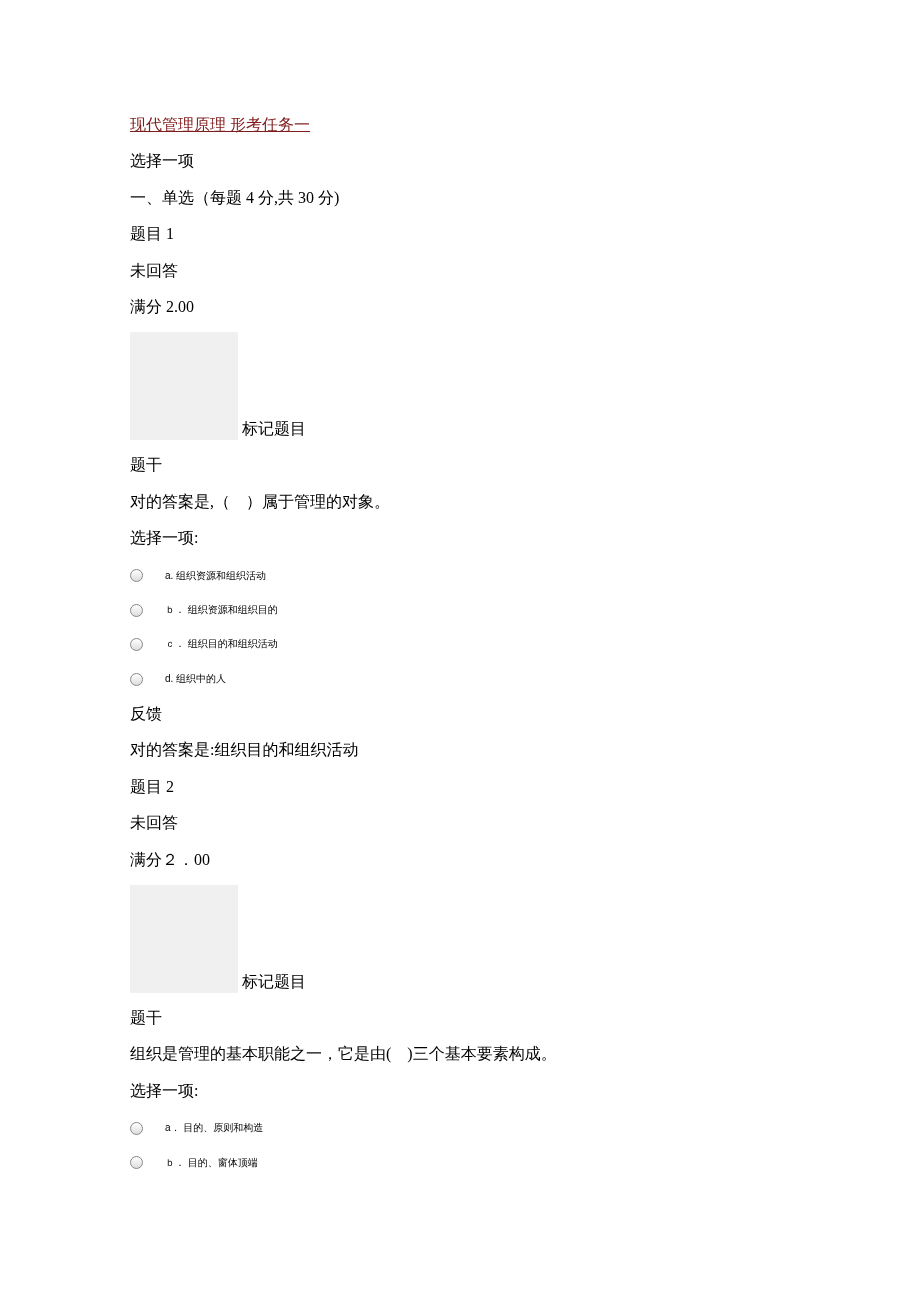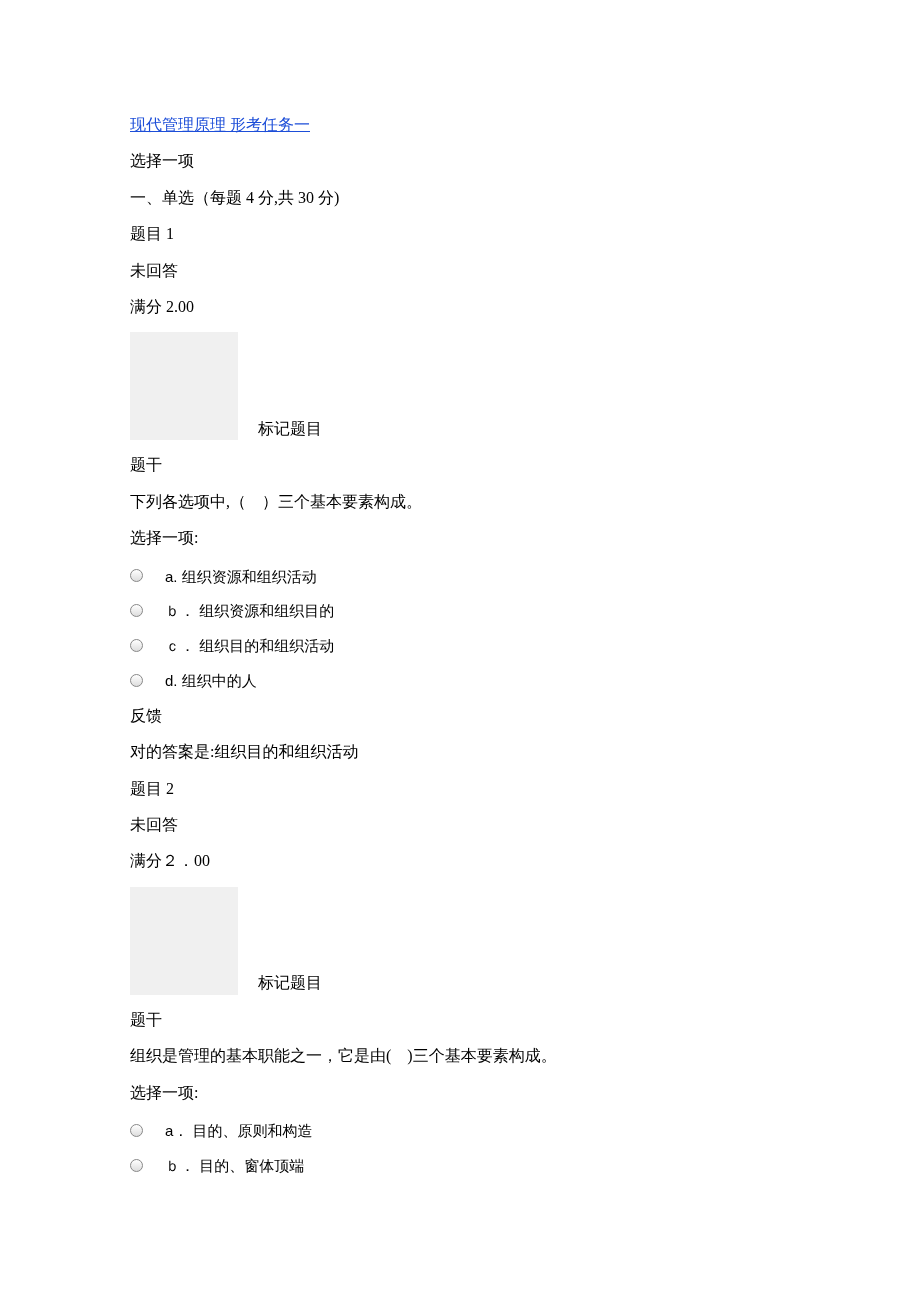--- a/index.html
+++ b/index.html
@@ -7,54 +7,54 @@
     font-size: 16px;
     color: #000;
     background: #fff;
     margin: 0;
     padding: 100px 120px 60px 130px;
     width: 920px;
     box-sizing: border-box;
     line-height: 1.4;
   }
   .title-link {
-    color: #1d4ed8;
+    color: #7f1d1d;
     text-decoration: underline;
   }
   .line {
     margin: 14px 0;
   }
   .placeholder-box {
     width: 108px;
     height: 108px;
     background: #f0f0f0;
     display: inline-block;
     vertical-align: bottom;
   }
   .mark-label {
     vertical-align: bottom;
-    margin-left: 20px;
+    margin-left: 4px;
   }
   .option-row {
     margin: 12px 0;
   }
   .radio-icon {
     display: inline-block;
     width: 13px;
     height: 13px;
     border: 1px solid #888;
     border-radius: 50%;
     background: linear-gradient(to bottom, #fff, #ddd);
     vertical-align: middle;
     margin-right: 18px;
     box-sizing: border-box;
   }
   .option-text {
     font-family: Arial, "SimSun", sans-serif;
-    font-size: 15px;
+    font-size: 10px;
     vertical-align: middle;
   }
 </style>
 </head>
 <body>
 
 <div class="line">
   <a href="#" class="title-link">现代管理原理 形考任务一</a>
 </div>
 
@@ -64,21 +64,21 @@
 
 <div class="line">题目 1</div>
 <div class="line">未回答</div>
 <div class="line">满分 2.00</div>
 
 <div class="line">
   <span class="placeholder-box"></span><span class="mark-label">标记题目</span>
 </div>
 
 <div class="line">题干</div>
-<div class="line">下列各选项中,（　）三个基本要素构成。</div>
+<div class="line">对的答案是,（　）属于管理的对象。</div>
 <div class="line">选择一项:</div>
 
 <div class="option-row">
   <span class="radio-icon"></span>
   <span class="option-text">a. 组织资源和组织活动</span>
 </div>
 <div class="option-row">
   <span class="radio-icon"></span>
   <span class="option-text">ｂ． 组织资源和组织目的</span>
 </div>

